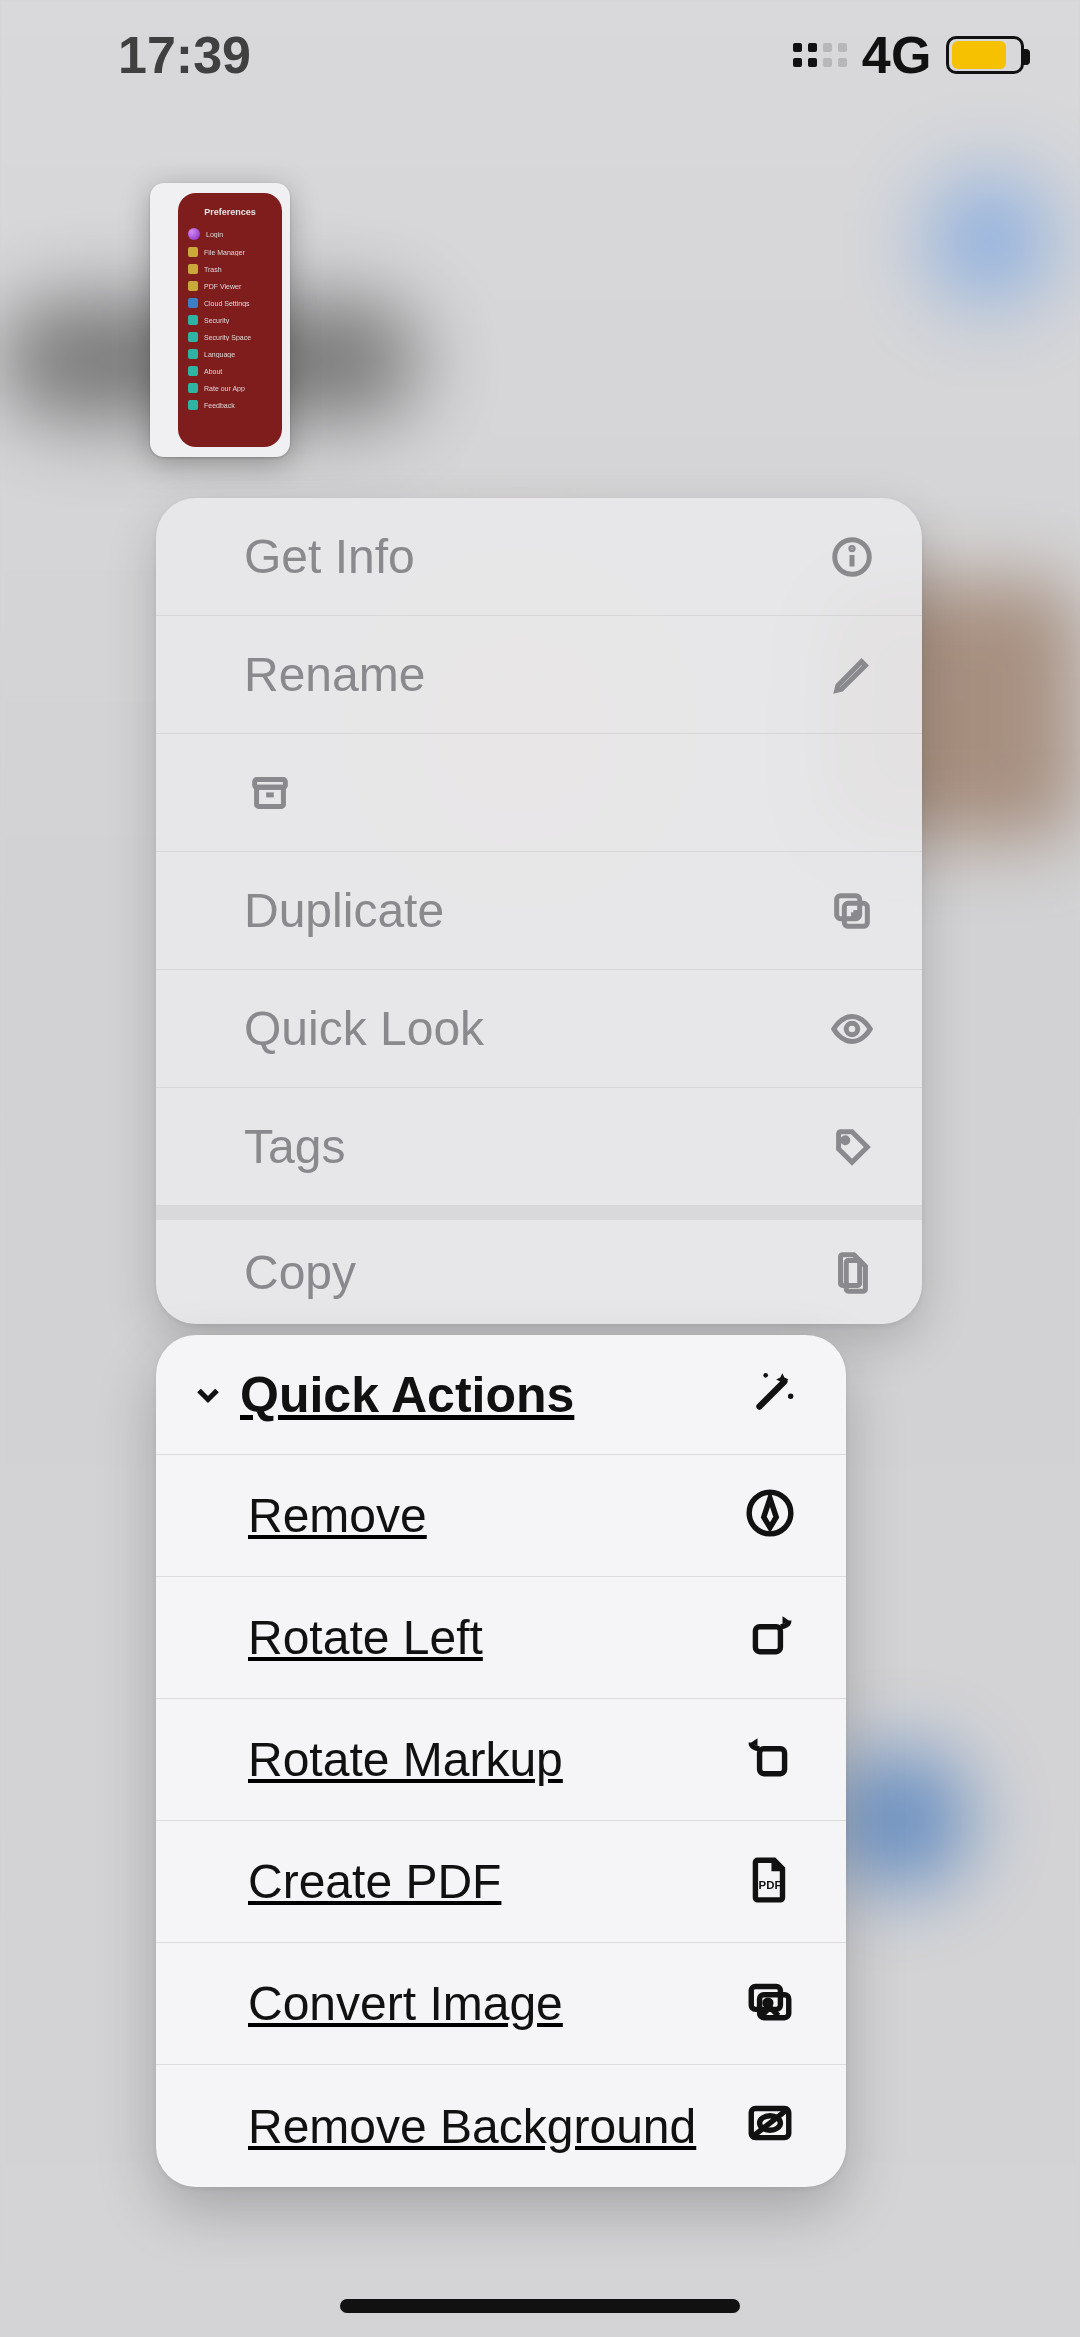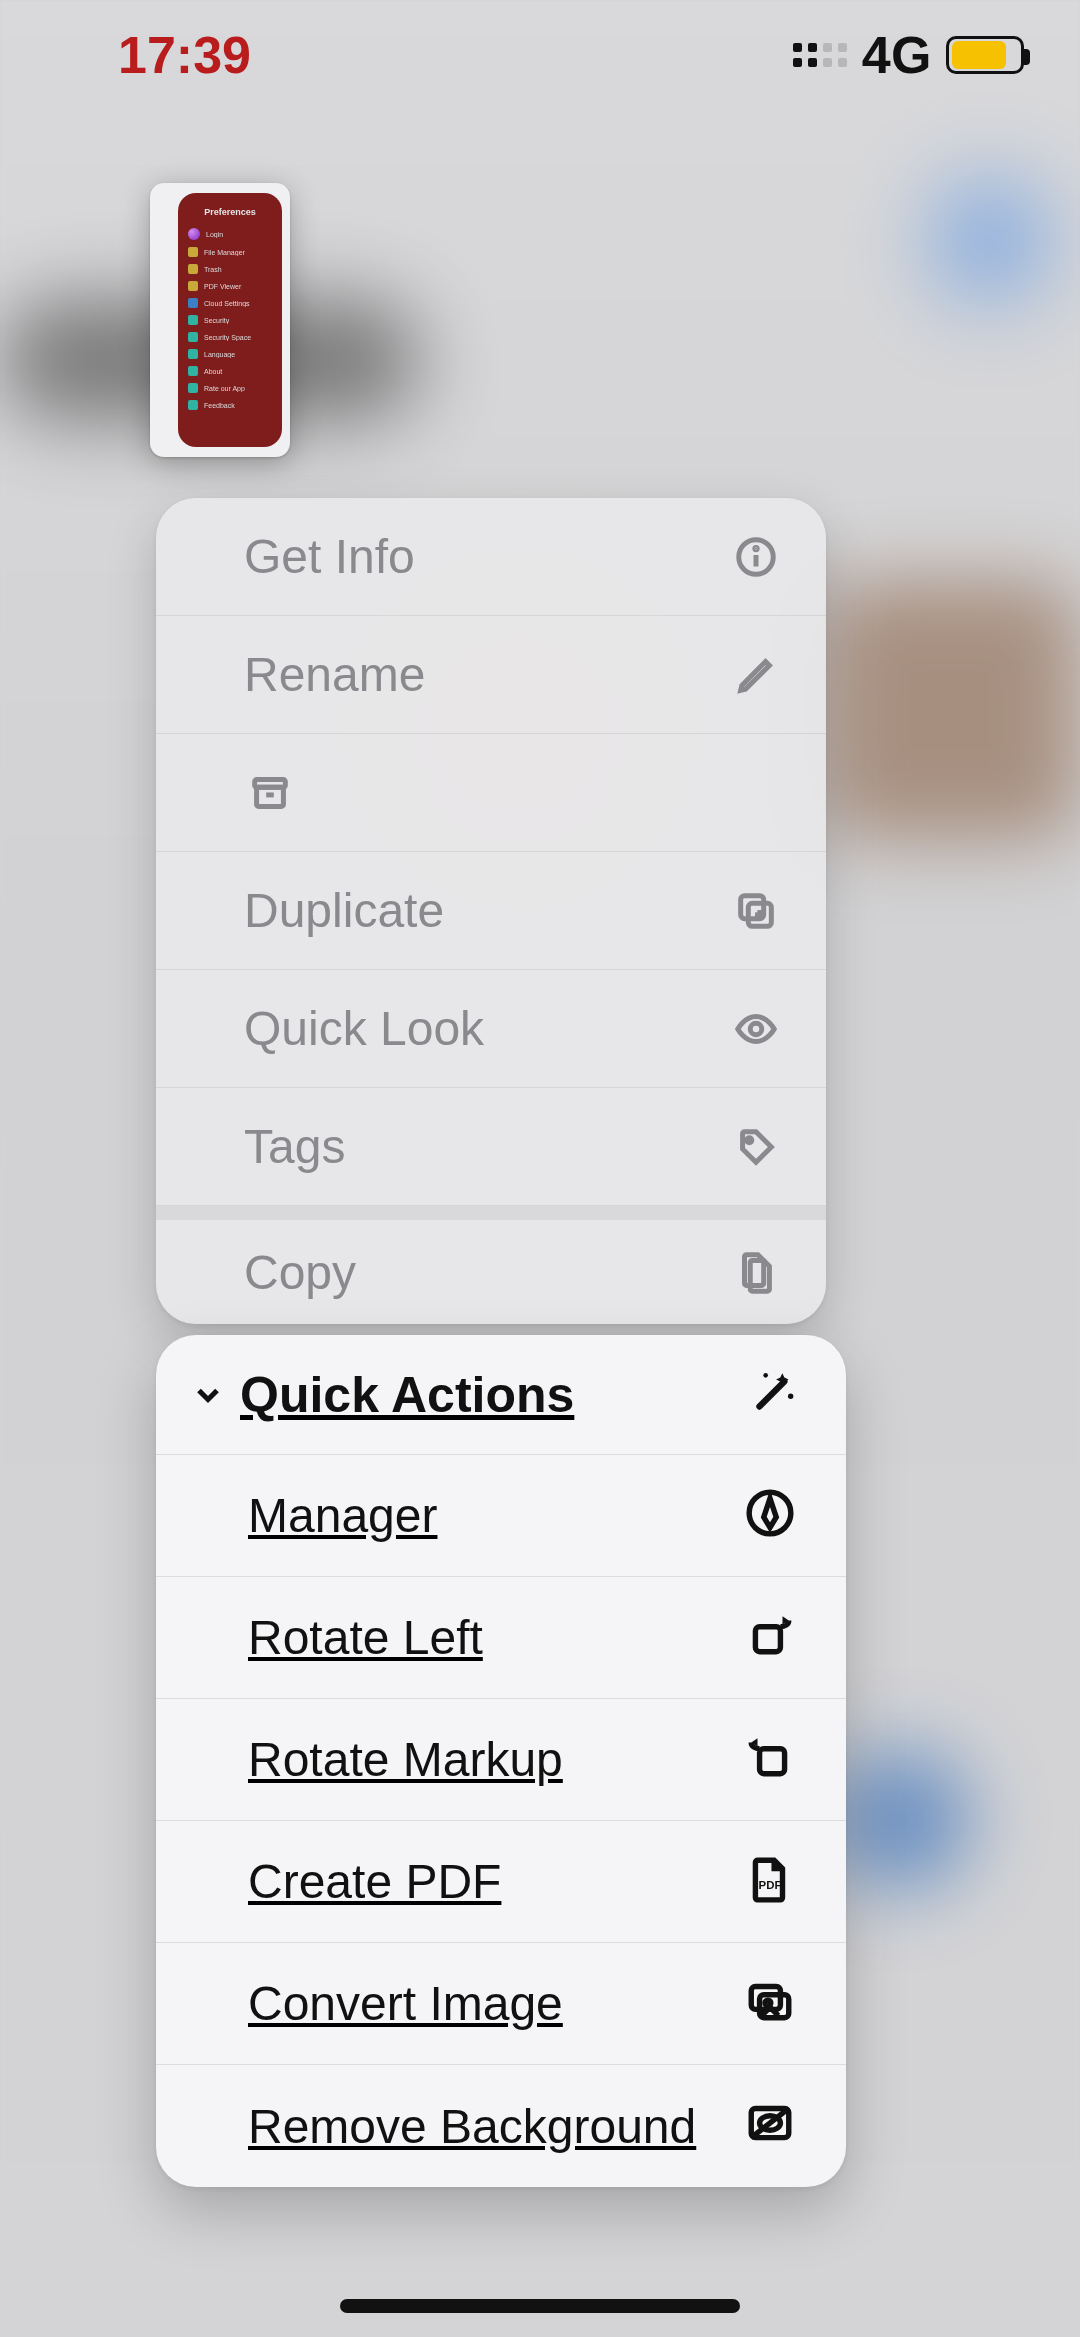--- a/index.html
+++ b/index.html
@@ -17,21 +17,21 @@
   .bg .blob3 { position:absolute; top:560px; left:360px; width:320px; height:320px; background:#f3ccb5; border-radius:160px; filter: blur(46px); opacity:.6;}
   .bg .blob4 { position:absolute; top:1750px; left:830px; width:140px; height:140px; background:#1e5fb3; border-radius:70px; filter: blur(40px); opacity:.6;}
   .bg .blob5 { position:absolute; top:180px; left:930px; width:120px; height:120px; background:#2c7be5; border-radius:60px; filter: blur(44px); opacity:.5;}
 
   
   .status {
     position: absolute; top: 0; left: 0; right: 0; height: 110px;
     display: flex; align-items: center; justify-content: space-between;
     padding: 0 56px 0 118px;
   }
-  .status .time { font-size: 52px; font-weight: 700; color:#b91c1c; }
+  .status .time { font-size: 52px; font-weight: 700; color:#404040; }
   .status .right { display:flex; align-items:center; gap:14px; }
   .cell-dots { display:grid; grid-template-columns: repeat(4, 10px); grid-auto-rows:10px; gap:5px 5px; }
   .cell-dots span { width:9px; height:9px; border-radius:2px; background:#b7b7b9; }
   .cell-dots span.on { background:#111; }
   .net { font-size:52px; font-weight:600; color:#111; letter-spacing:.5px;}
   .batt { width:78px; height:38px; border:3px solid #111; border-radius:10px; position:relative; display:flex; align-items:center; }
   .batt::after{ content:""; position:absolute; right:-9px; top:10px; width:7px; height:16px; background:#111; border-radius:0 4px 4px 0;}
   .batt .fill{ margin-left:3px; height:28px; width:54px; background:#f6c100; border-radius:6px;}
 
   
@@ -45,21 +45,21 @@
   }
   .thumb .device .hdr{ color:#e6e6e6; font-size:9px; text-align:center; font-weight:600; margin-bottom:4px;}
   .thumb .row{ display:flex; align-items:center; gap:6px;}
   .thumb .row .sq{ width:10px; height:10px; border-radius:2px;}
   .thumb .row .txt{ color:#dcdcdc; font-size:7px; white-space:nowrap; overflow:hidden; text-overflow:ellipsis; flex:1;}
   .thumb .avatar{ width:12px;height:12px;border-radius:50%; background:radial-gradient(circle at 30% 30%,#d28cf0,#8129c2);}
   .c-yellow{background:#c8a93a;} .c-teal{background:#2fb3a3;} .c-blue{background:#3b7fc4;}
 
   
   .menu1 {
-    position:absolute; top:498px; left:156px; width:670px;
+    position:absolute; top:498px; left:156px; width:766px;
     background: rgba(232,232,234,.92);
     border-radius:40px;
     box-shadow: 0 18px 50px rgba(0,0,0,.18), 0 2px 6px rgba(0,0,0,.08);
     overflow:hidden;
     backdrop-filter: blur(10px);
   }
   .menu1 .item{
     height:118px; padding:0 44px 0 88px; display:flex; align-items:center; justify-content:space-between;
     border-bottom:1px solid rgba(0,0,0,.07);
   }
@@ -268,21 +268,21 @@
       <svg viewBox="0 0 24 24">
             <path d="M5 19L17 7" stroke="#111" stroke-width="3" stroke-linecap="round"></path>
             <path d="M16 3l1 2 2 1-2 1-1 2-1-2-2-1 2-1 1-2z" fill="#111" stroke="none"></path>
             <circle cx="20" cy="14" r="1.3" fill="#111" stroke="none"></circle>
             <circle cx="8" cy="4" r="1.1" fill="#111" stroke="none"></circle>
           </svg>
     </span>
   </div>
 
   <div class="item">
-    <span class="label">Manager</span>
+    <span class="label">Remove</span>
     <span class="icon">
       <svg viewBox="0 0 24 24">
             <circle cx="12" cy="12" r="10"></circle>
             <path d="M12 5l3 9-3 5-3-5 3-9z"></path>
           </svg>
     </span>
   </div>
 
   <div class="item">
     <span class="label">Rotate Left</span>

